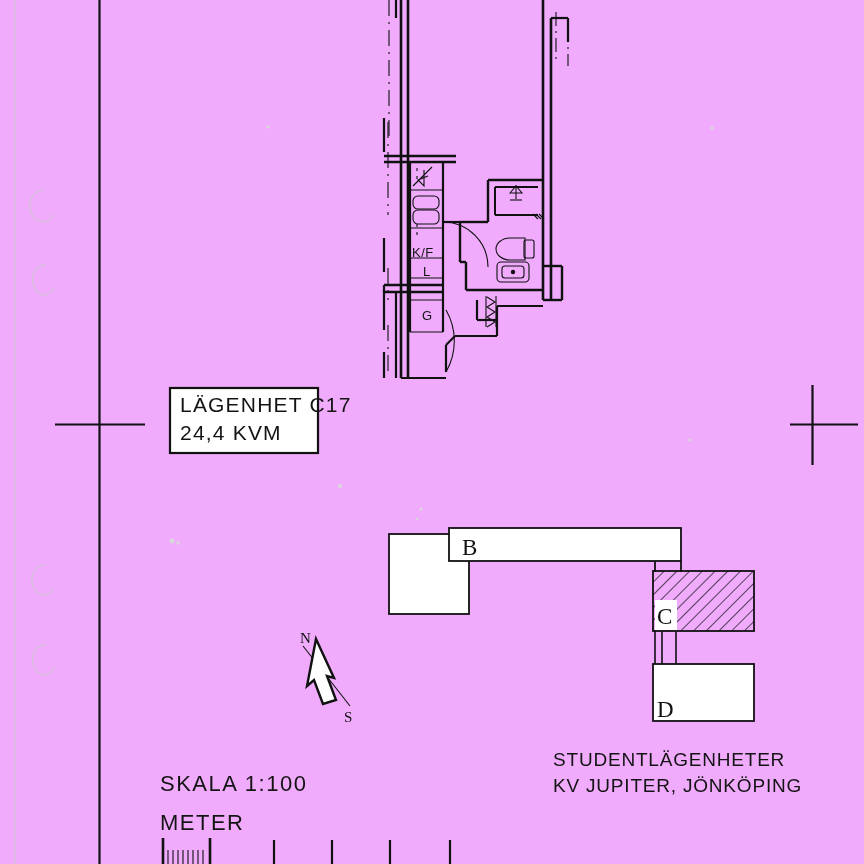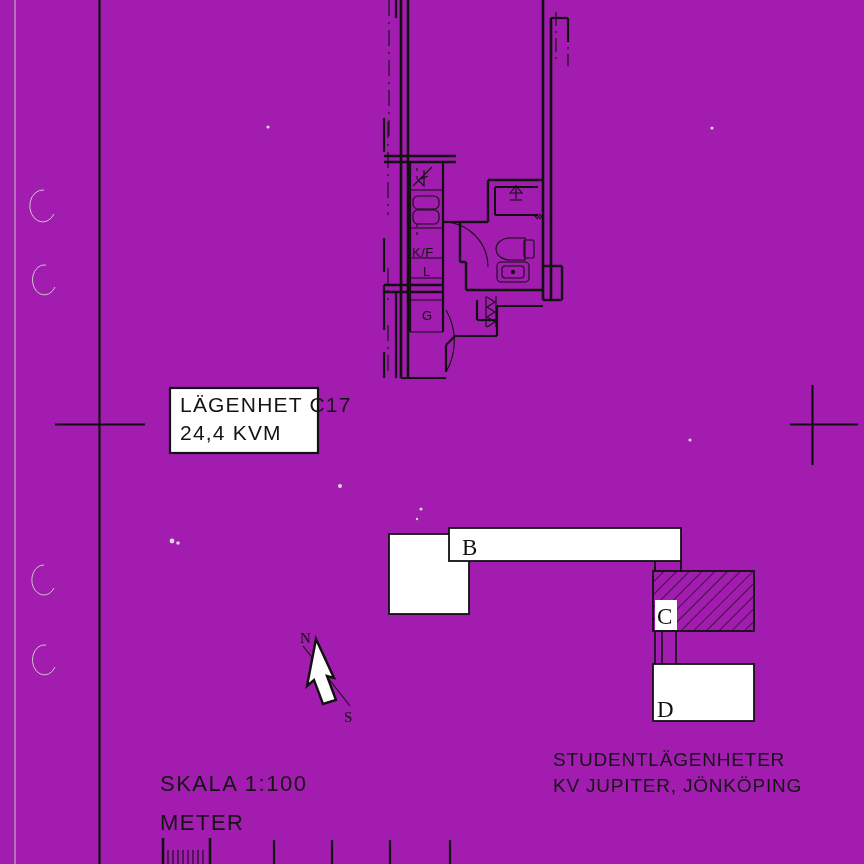--- a/index.html
+++ b/index.html
@@ -4,21 +4,21 @@
 <style>
   html, body {
     margin: 0;
     padding: 0;
     background: #ffffff;
   }
   #page {
     position: relative;
     width: 864px;
     height: 864px;
-    background: #a21caf;
+    background: #f0abfc;
     overflow: hidden;
     font-family: "Liberation Sans", sans-serif;
   }
   #page svg {
     position: absolute;
     left: 0;
     top: 0;
   }
   .hand {
     font-family: "Liberation Sans", sans-serif;

